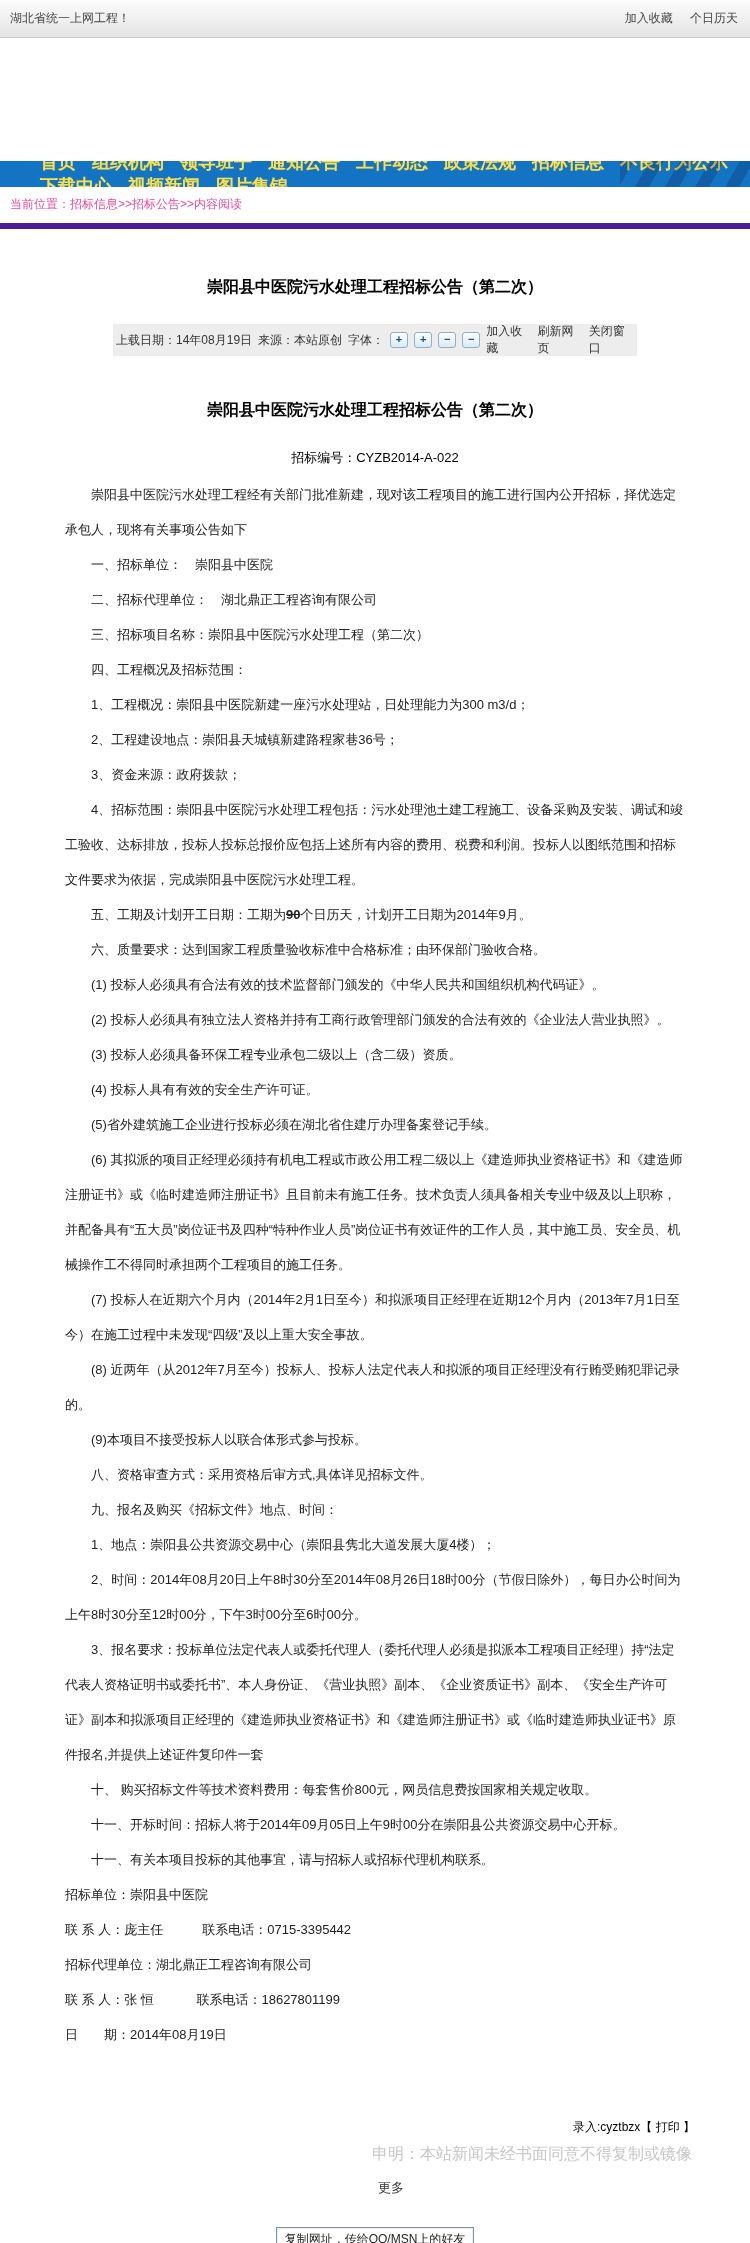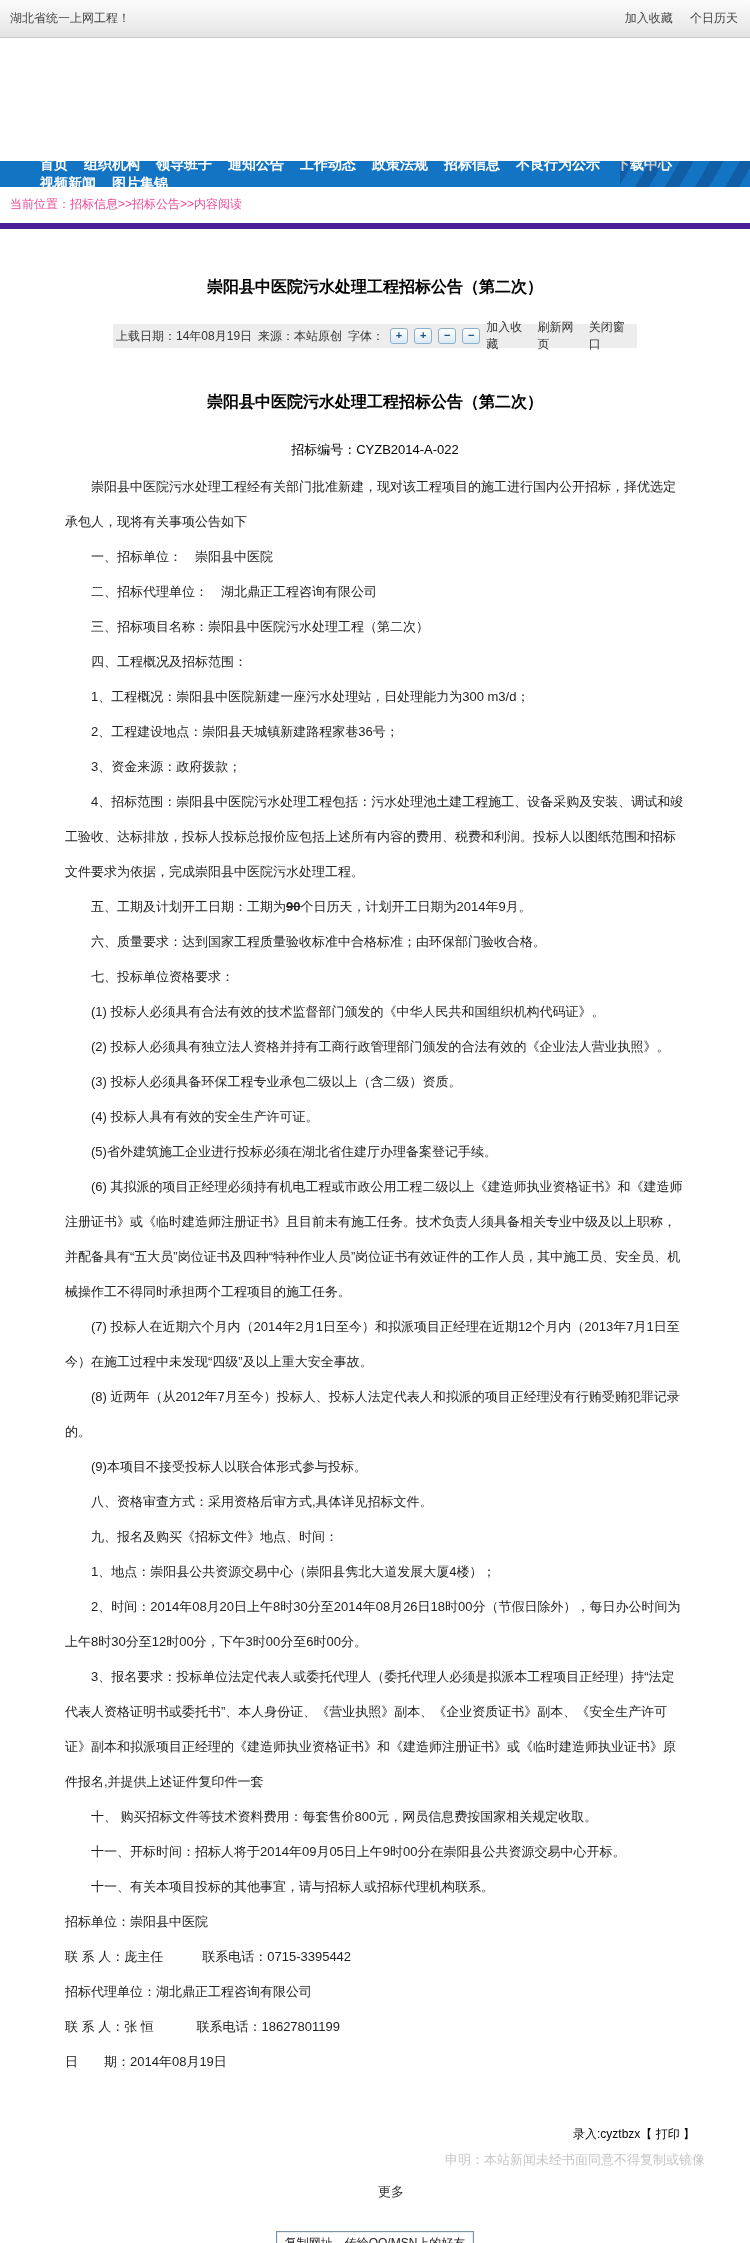--- a/index.html
+++ b/index.html
@@ -12,53 +12,53 @@
   .topbar .left{padding-left:10px;}
   .topbar .right{padding-right:12px;}
   .topbar a{color:#444;text-decoration:none;margin-left:14px;cursor:pointer;}
 
   
   .banner-space{height:123px;background:#fff;}
 
   
   .nav{height:26px;background:#1474c4;position:relative;display:flex;align-items:center;
     padding-left:40px;overflow:hidden;}
-  .nav a{color:#ffffff;font-size:14px;font-weight:bold;text-decoration:none;margin-right:16px;
+  .nav a{color:#fde047;font-size:18px;font-weight:bold;text-decoration:none;margin-right:16px;
     white-space:nowrap;cursor:pointer;}
   .nav .deco{position:absolute;right:0;top:0;height:100%;width:130px;
     background:repeating-linear-gradient(120deg,rgba(0,20,60,.22) 0 12px,rgba(0,20,60,0) 12px 26px);}
 
   
   .breadcrumb{font-size:12px;color:#ec4899;padding:9px 4px 10px 10px;border-bottom:6px solid #4c1d95;}
 
   
   .page-title{margin-top:48px;text-align:center;font-size:16px;font-weight:bold;color:#000;}
 
   
-  .meta{width:524px;margin:26px auto 0;background:#ededed;height:24px;display:flex;
+  .meta{width:524px;margin:26px auto 0;background:#ededed;height:32px;display:flex;
     align-items:center;justify-content:center;font-size:12px;color:#333;}
   .meta span{margin:0 3px;white-space:nowrap;}
   .meta a{color:#333;text-decoration:none;margin:0 3px;cursor:pointer;}
   .fbtn{display:inline-block;width:17px;height:14px;line-height:13px;text-align:center;
     border:1px solid #8ab0cc;background:linear-gradient(#ffffff,#dbe9f3);border-radius:3px;
     font-size:11px;color:#16527e;margin:0 1px;cursor:pointer;font-weight:bold;}
 
   
   .doc{padding:0 65px;}
   .doc-title{margin-top:44px;text-align:center;font-size:16px;font-weight:bold;color:#000;}
   .doc-number{margin-top:28px;text-align:center;font-size:13px;color:#000;}
   .paras{margin-top:10px;}
   .para{font-size:13px;line-height:35px;margin:0;color:#222;white-space:pre-wrap;}
   .para.indent{text-indent:2em;}
   .strike{text-decoration:line-through;font-weight:bold;}
 
   
-  .entry-row{margin-top:47px;text-align:right;padding-right:55px;font-size:12px;color:#000;}
+  .entry-row{margin-top:67px;text-align:right;padding-right:55px;font-size:12px;color:#000;}
   .entry-row a{color:#000;text-decoration:none;cursor:pointer;}
-  .statement{margin-top:8px;text-align:right;padding-right:45px;font-size:13px;color:#c6c6c6;}
+  .statement{margin-top:8px;text-align:right;padding-right:58px;font-size:16px;color:#c6c6c6;}
   .more-row{margin-top:14px;text-align:center;font-size:13px;padding-left:32px;}
   .more-row a{color:#333;text-decoration:none;cursor:pointer;}
   .copy-row{margin-top:30px;text-align:center;}
   .copy-btn{display:inline-block;border:1px solid #7d93a5;background:#fff;padding:3px 8px;
     font-size:12px;color:#222;cursor:pointer;box-shadow:inset 0 0 0 1px #e8eef3;}
 </style>
 </head>
 <body>
 
 <div class="page">
@@ -103,21 +103,20 @@
         <p class="para indent"><span>一、招标单位：　崇阳县中医院</span></p>
         <p class="para indent"><span>二、招标代理单位：　湖北鼎正工程咨询有限公司</span></p>
         <p class="para indent"><span>三、招标项目名称：崇阳县中医院污水处理工程（第二次）</span></p>
         <p class="para indent"><span>四、工程概况及招标范围：</span></p>
         <p class="para indent"><span>1、工程概况：崇阳县中医院新建一座污水处理站，日处理能力为300 m3/d；</span></p>
         <p class="para indent"><span>2、工程建设地点：崇阳县天城镇新建路程家巷36号；</span></p>
         <p class="para indent"><span>3、资金来源：政府拨款；</span></p>
         <p class="para indent"><span>4、招标范围：崇阳县中医院污水处理工程包括：污水处理池土建工程施工、设备采购及安装、调试和竣工验收、达标排放，投标人投标总报价应包括上述所有内容的费用、税费和利润。投标人以图纸范围和招标文件要求为依据，完成崇阳县中医院污水处理工程。</span></p>
         <p class="para indent"><span>五、工期及计划开工日期：工期为</span><span class="strike">90</span><span>个日历天，计划开工日期为2014年9月。</span></p>
         <p class="para indent"><span>六、质量要求：达到国家工程质量验收标准中合格标准；由环保部门验收合格。</span></p>
-        <p class="para indent"><span>七、投标单位资格要求：</span></p>
         <p class="para indent"><span>(1) 投标人必须具有合法有效的技术监督部门颁发的《中华人民共和国组织机构代码证》。</span></p>
         <p class="para indent"><span>(2) 投标人必须具有独立法人资格并持有工商行政管理部门颁发的合法有效的《企业法人营业执照》。</span></p>
         <p class="para indent"><span>(3) 投标人必须具备环保工程专业承包二级以上（含二级）资质。</span></p>
         <p class="para indent"><span>(4) 投标人具有有效的安全生产许可证。</span></p>
         <p class="para indent"><span>(5)省外建筑施工企业进行投标必须在湖北省住建厅办理备案登记手续。</span></p>
         <p class="para indent"><span>(6) 其拟派的项目正经理必须持有机电工程或市政公用工程二级以上《建造师执业资格证书》和《建造师注册证书》或《临时建造师注册证书》且目前未有施工任务。技术负责人须具备相关专业中级及以上职称，并配备具有“五大员”岗位证书及四种“特种作业人员”岗位证书有效证件的工作人员，其中施工员、安全员、机械操作工不得同时承担两个工程项目的施工任务。</span></p>
         <p class="para indent"><span>(7) 投标人在近期六个月内（2014年2月1日至今）和拟派项目正经理在近期12个月内（2013年7月1日至今）在施工过程中未发现“四级”及以上重大安全事故。</span></p>
         <p class="para indent"><span>(8) 近两年（从2012年7月至今）投标人、投标人法定代表人和拟派的项目正经理没有行贿受贿犯罪记录的。</span></p>
         <p class="para indent"><span>(9)本项目不接受投标人以联合体形式参与投标。</span></p>
         <p class="para indent"><span>八、资格审查方式：采用资格后审方式,具体详见招标文件。</span></p>

